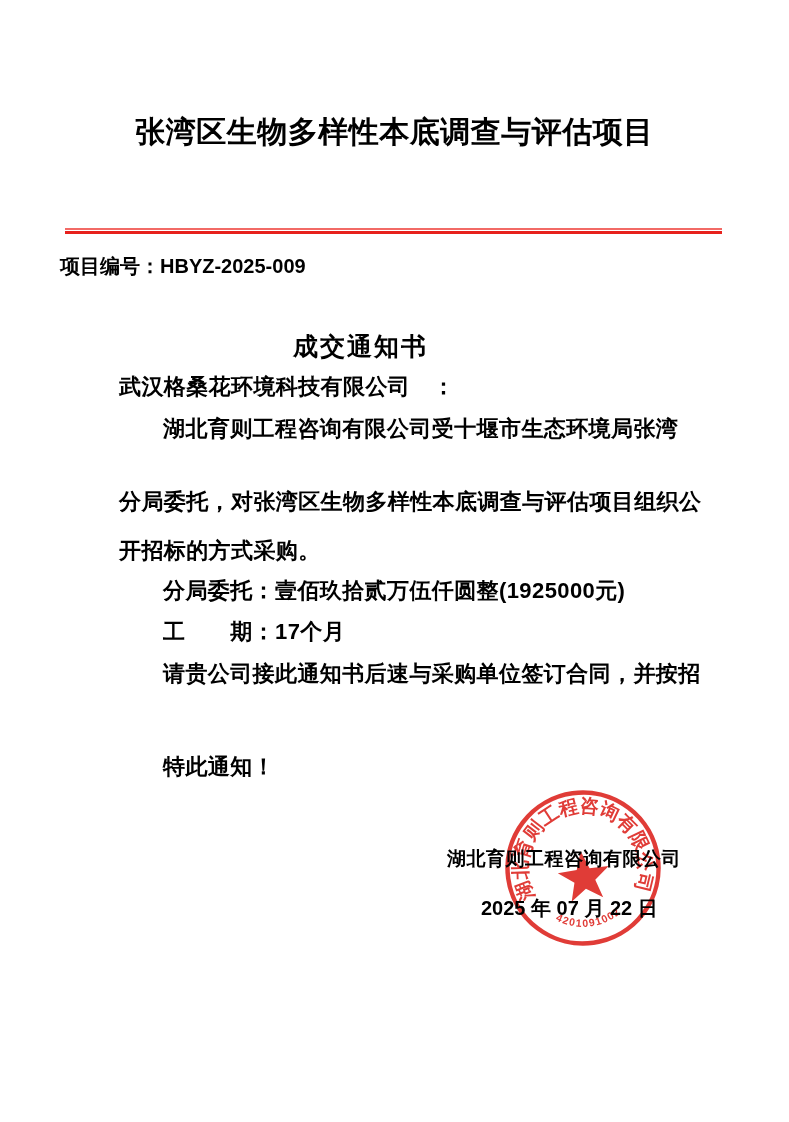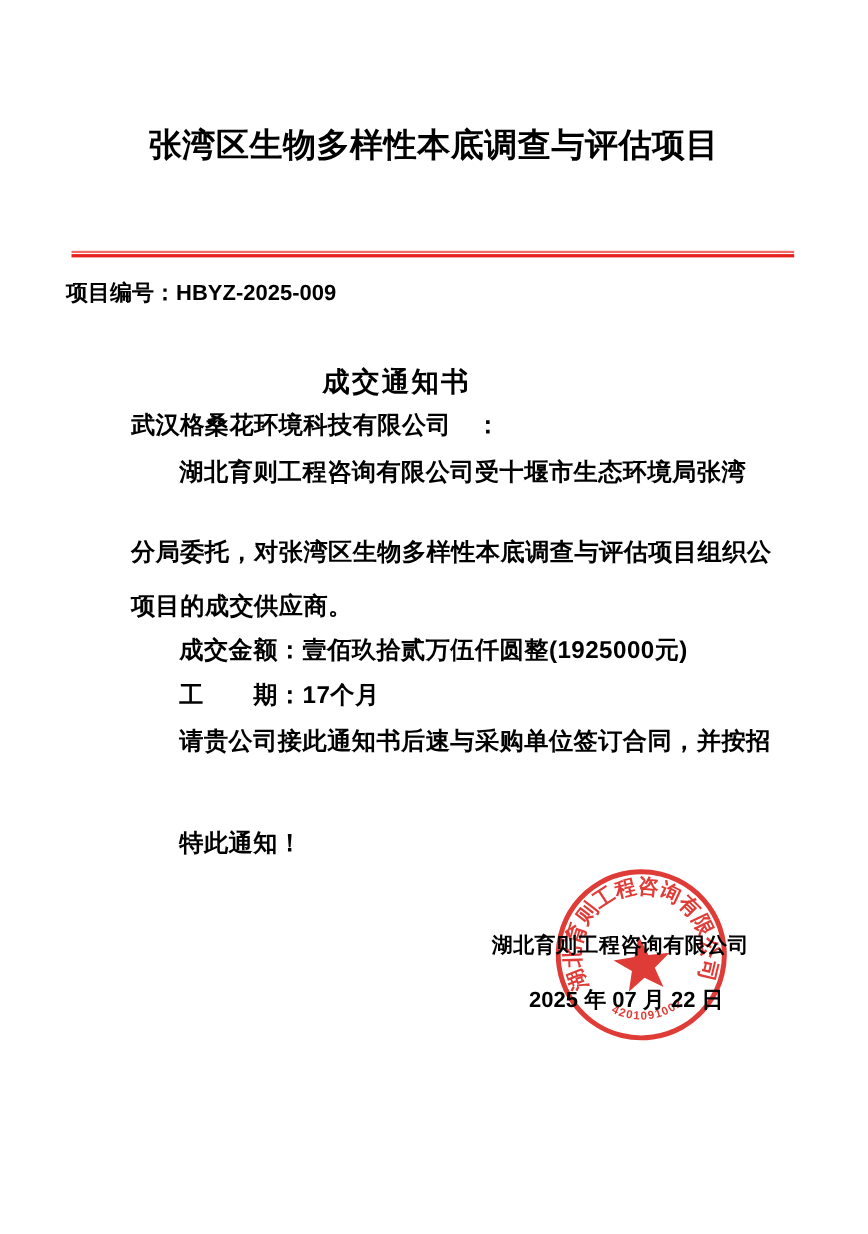--- a/index.html
+++ b/index.html
@@ -59,22 +59,22 @@
 
   <div class="red-rule"></div>
 
   <div class="project-no">项目编号：HBYZ-2025-009</div>
 
   <div class="notice-heading">成交通知书</div>
 
   <div class="bodyline" style="top:372px;">武汉格桑花环境科技有限公司　：</div>
   <div class="bodyline indent" style="top:414px;">湖北育则工程咨询有限公司受十堰市生态环境局张湾</div>
   <div class="bodyline" style="top:455px;margin-top:32px;">分局委托，对张湾区生物多样性本底调查与评估项目组织公</div>
-  <div class="bodyline" style="top:536px;">项目的成交供应商。</div>
-  <div class="bodyline indent" style="top:576px;">成交金额：壹佰玖拾贰万伍仟圆整(1925000元)</div>
+  <div class="bodyline" style="top:536px;">开招标的方式采购。</div>
+  <div class="bodyline indent" style="top:576px;">分局委托：壹佰玖拾贰万伍仟圆整(1925000元)</div>
   <div class="bodyline indent" style="top:617px;">工　　期：17个月</div>
   <div class="bodyline indent" style="top:659px;">请贵公司接此通知书后速与采购单位签订合同，并按招</div>
   <div class="bodyline indent" style="top:752px;">特此通知！</div>
 
   <div class="sig-company">湖北育则工程咨询有限公司</div>
   <div class="sig-date">2025 年 07 月 22 日</div>
 
   <svg class="stamp" viewBox="-83 -83 166 166" xmlns="http://www.w3.org/2000/svg">
     <g transform="rotate(-8)" fill="#dd2621" stroke="none">
       <circle cx="0" cy="0" r="75.5" fill="none" stroke="#dd2621" stroke-width="4.5"></circle>

